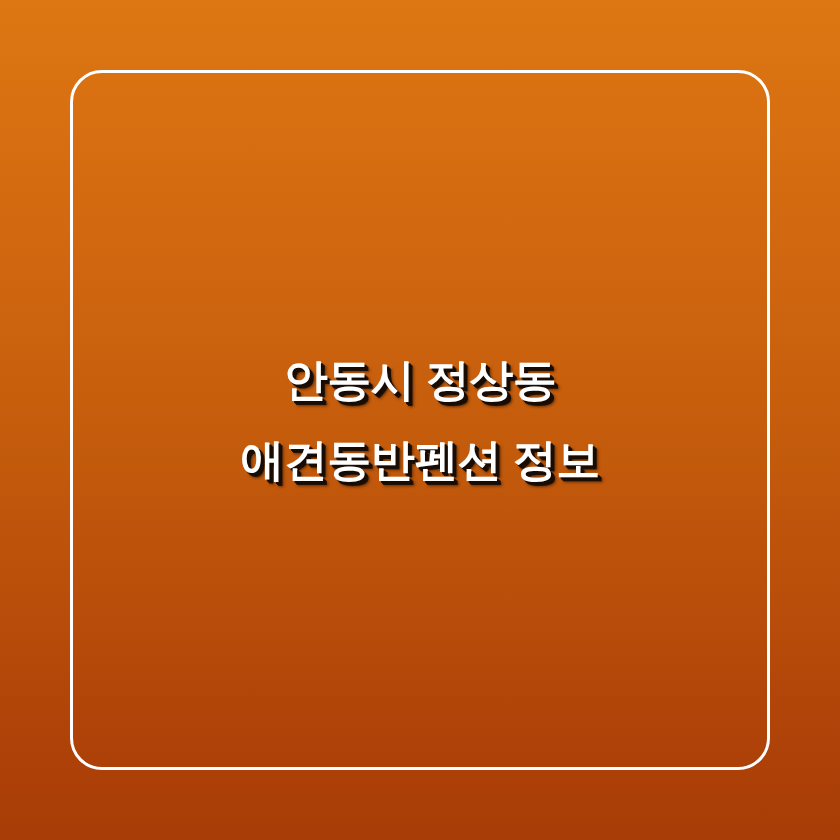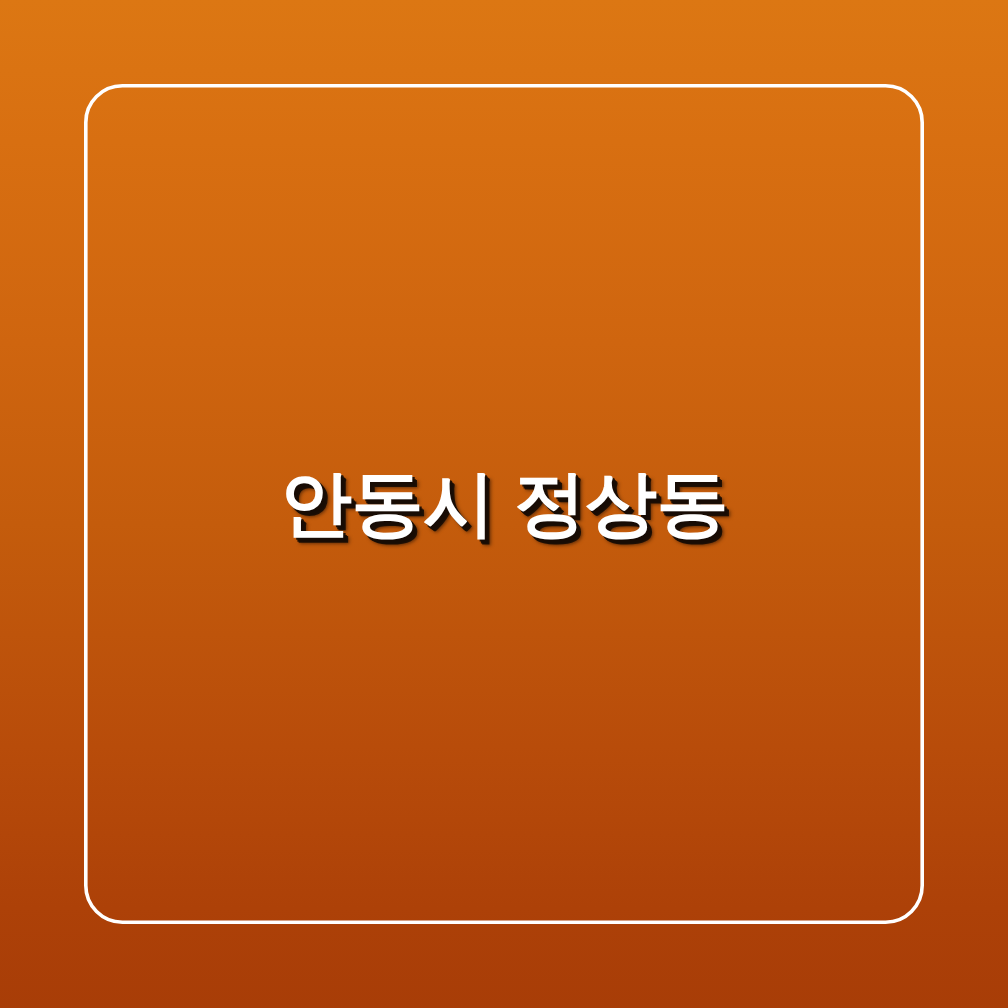--- a/index.html
+++ b/index.html
@@ -54,21 +54,21 @@
     padding: 0 90px;
     box-sizing: border-box;
   }
 
   .headline-line {
     display: block;
     width: 100%;
     text-align: center;
     color: #ffffff;
     font-weight: 700;
-    font-size: 60px;
+    font-size: 44px;
     line-height: 80px;
     letter-spacing: -0.5px;
     white-space: nowrap;
     text-shadow:
        4px 4px 0   rgba(24, 12, 4, 0.92),
        3px 3px 0   rgba(24, 12, 4, 0.92),
        2px 2px 0   rgba(24, 12, 4, 0.92),
        5px 5px 3px rgba(20, 10, 3, 0.55);
   }
 </style>
@@ -76,17 +76,18 @@
 <body>
 
 <div id="canvas">
 
   <div id="frame"></div>
 
   <div id="headline">
 
     <span class="headline-line">안동시 정상동</span>
 
+    <span class="headline-line">애견동반펜션 정보</span>
 
 
   </div>
 
 </div>
 
 </body></html>

